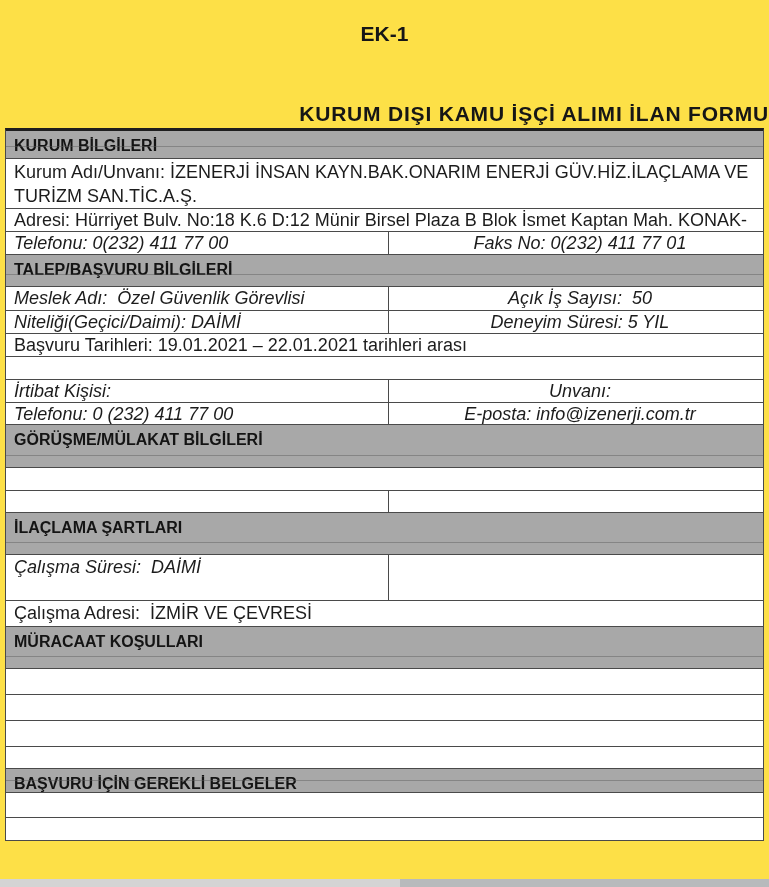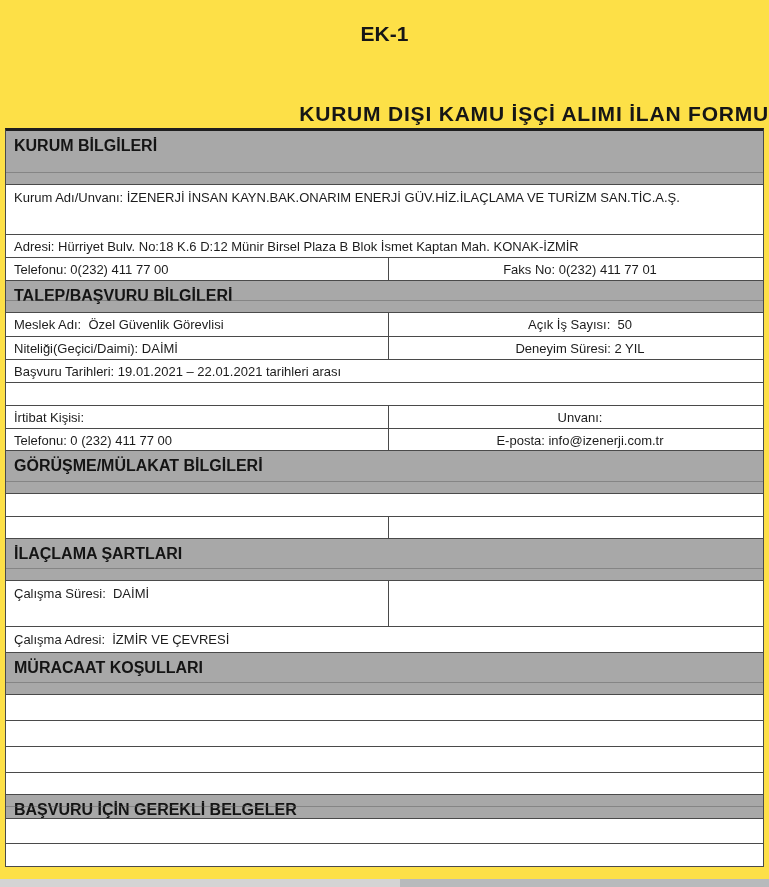--- a/index.html
+++ b/index.html
@@ -21,21 +21,21 @@
   }
   .form-table{
     position:absolute;top:128px;left:5px;width:757px;
     border:1px solid #4a4a4a;
     border-top:3px solid #1e1e1e;
     background:#fff;
   }
   .row{
     box-sizing:border-box;
     border-bottom:1px solid #4a4a4a;
-    font-size:13px;
+    font-size:18px;
     line-height:21px;
     padding:1px 0 0 8px;
     white-space:pre-wrap;
     overflow:hidden;
   }
   .row:last-child{border-bottom:none;}
   .sec{
     position:relative;
     box-sizing:border-box;
     background:#a8a8a8;
@@ -48,55 +48,56 @@
   .sec::after{
     content:"";position:absolute;left:0;right:0;bottom:11px;height:1px;
     background:rgba(90,90,90,0.45);
   }
   .split{display:flex;padding:0;}
   .split > .cell{
     box-sizing:border-box;
     padding:1px 0 0 8px;
     white-space:pre-wrap;
     overflow:hidden;
+    font-style:italic;
   }
   .split > .cell.left{width:383px;border-right:1px solid #4a4a4a;}
   .split > .cell.right{flex:1;text-align:center;}
   .twoline{line-height:24px;}
   .bottom-strip{
     position:absolute;left:0;bottom:0;height:8px;width:769px;
     background:linear-gradient(90deg,#d4d4d4 0%,#d4d4d4 52%,#b7babc 52%,#b7babc 100%);
   }
 </style>
 </head>
 <body>
 
 <div class="page">
 
   <div class="doc-code">EK-1</div>
   <div class="doc-title">KURUM DIŞI KAMU İŞÇİ ALIMI İLAN FORMU</div>
 
   <div class="form-table">
 
-    <div class="sec" style="height:54px">KURUM BİLGİLERİ</div>
+    <div class="sec" style="height:28px">KURUM BİLGİLERİ</div>
     <div class="row twoline" style="height:50px">Kurum Adı/Unvanı: İZENERJİ İNSAN KAYN.BAK.ONARIM ENERJİ GÜV.HİZ.İLAÇLAMA VE TURİZM SAN.TİC.A.Ş.</div>
     <div class="row" style="height:23px">Adresi: Hürriyet Bulv. No:18 K.6 D:12 Münir Birsel Plaza B Blok İsmet Kaptan Mah. KONAK-İZMİR</div>
     <div class="row split" style="height:23px">
       <div class="cell left">Telefonu: 0(232) 411 77 00</div>
       <div class="cell right">Faks No: 0(232) 411 77 01</div>
     </div>
 
     <div class="sec" style="height:32px">TALEP/BAŞVURU BİLGİLERİ</div>
     <div class="row split" style="height:24px">
       <div class="cell left">Meslek Adı:  Özel Güvenlik Görevlisi</div>
       <div class="cell right">Açık İş Sayısı:  50</div>
     </div>
     <div class="row split" style="height:23px">
       <div class="cell left">Niteliği(Geçici/Daimi): DAİMİ</div>
-      <div class="cell right">Deneyim Süresi: 2 YIL</div>
+      <div class="cell right">Deneyim Süresi: 5 YIL</div>
     </div>
     <div class="row" style="height:23px">Başvuru Tarihleri: 19.01.2021 – 22.01.2021 tarihleri arası</div>
     <div class="row" style="height:23px">
       
     </div>
     <div class="row split" style="height:23px">
       <div class="cell left">İrtibat Kişisi:</div>
       <div class="cell right">Unvanı:</div>
     </div>
     <div class="row split" style="height:22px">

